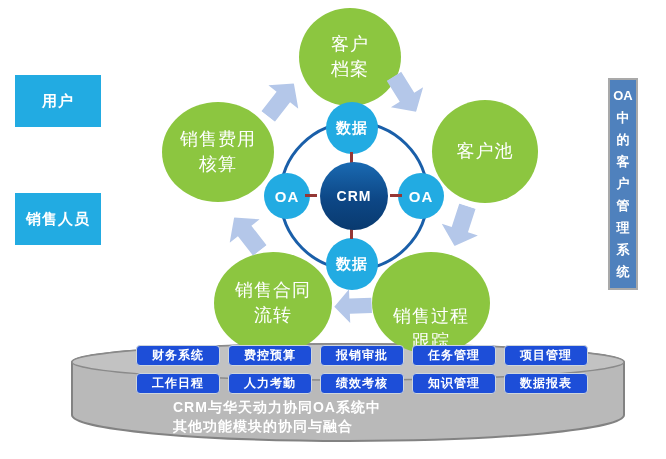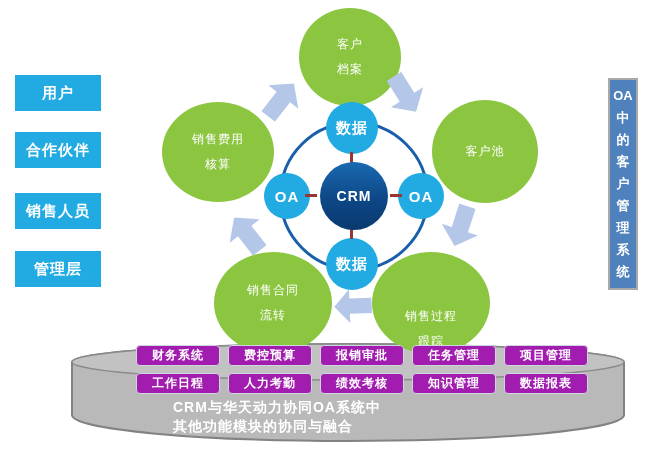--- a/index.html
+++ b/index.html
@@ -2,34 +2,34 @@
 <html><head>
 <meta charset="utf-8">
 <style>
   html,body{margin:0;padding:0;background:#fff;}
   .stage{
     position:relative;width:666px;height:459px;overflow:hidden;background:#ffffff;
     font-family:"Liberation Sans","DejaVu Sans",sans-serif;
   }
   
   .lbox{
-    position:absolute;left:15px;width:86px;height:36px;background:#22abe2;color:#fff;
+    position:absolute;left:15px;width:86px;height:52px;background:#22abe2;color:#fff;
     font-size:15px;font-weight:bold;display:flex;align-items:center;justify-content:center;
     letter-spacing:1px;
   }
   
   .ring{
     position:absolute;left:279px;top:121px;width:150px;height:150px;border-radius:50%;
     border:3px solid #1a5fa9;box-sizing:border-box;background:transparent;
   }
   
   .gcircle{
     position:absolute;border-radius:50%;background:#8cc640;color:#fff;
     display:flex;flex-direction:column;align-items:center;justify-content:center;
-    font-size:12px;line-height:25px;text-align:center;letter-spacing:1px;
+    font-size:18px;line-height:25px;text-align:center;letter-spacing:1px;
   }
   .g-top{left:299px;top:8px;width:102px;height:98px;}
   .g-right{left:432px;top:100px;width:106px;height:103px;}
   .g-left{left:162px;top:102px;width:112px;height:100px;}
   .g-bl{left:214px;top:252px;width:118px;height:102px;}
   .g-br{left:372px;top:252px;width:118px;height:102px;justify-content:flex-end;}
   
   .sat{
     position:absolute;border-radius:50%;background:#22abe2;color:#fff;
     display:flex;align-items:center;justify-content:center;font-size:15px;letter-spacing:1px;font-weight:bold;
@@ -56,21 +56,21 @@
   .arrow svg{display:block;width:100%;height:100%;}
   .a1{left:262px;top:79px;transform:rotate(38deg);}
   .a2{left:386px;top:73px;transform:rotate(148deg);}
   .a3{left:442px;top:205px;transform:rotate(198deg);}
   .a4{left:336px;top:287px;transform:rotate(268deg);width:34px;height:38px;}
   .a5{left:228px;top:213px;transform:rotate(322deg);}
   
   .cyl{position:absolute;left:70px;top:342px;width:556px;height:112px;}
   
   .pbox{
-    position:absolute;width:84px;height:21px;background:#a21caf;border:1px solid #cdd5dd;
+    position:absolute;width:84px;height:21px;background:#1d4ed8;border:1px solid #cdd5dd;
     border-radius:4px;box-sizing:border-box;color:#fff;font-size:12px;font-weight:bold;
     display:flex;align-items:center;justify-content:center;letter-spacing:1px;
   }
   
   .caption{
     position:absolute;left:173px;top:398px;width:350px;text-align:left;color:#fff;
     font-size:14px;font-weight:bold;line-height:19px;letter-spacing:1px;
   }
   
   .banner{
@@ -79,23 +79,21 @@
     align-items:center;justify-content:center;color:#fff;font-size:13px;font-weight:bold;
   }
   .banner span{line-height:22px;}
 </style>
 </head>
 <body>
 
 <div class="stage">
 
   <div class="lbox" style="top:75px">用户</div>
-  <div class="lbox" style="top:132px">合作伙伴</div>
   <div class="lbox" style="top:193px">销售人员</div>
-  <div class="lbox" style="top:251px">管理层</div>
 
   <div class="ring"></div>
 
   <svg class="cyl" viewBox="0 0 556 112">
     <path d="M 2 20 A 276 18 0 0 1 554 20 L 554 73 A 276 26 0 0 1 2 73 Z" fill="#b9b9b9" stroke="#828282" stroke-width="2"></path>
     <ellipse cx="278" cy="20" rx="276" ry="18" fill="#c2c2c2" stroke="#8a8a8a" stroke-width="1.5"></ellipse>
   </svg>
 
   <div class="gcircle g-top">
     <span>客户</span>

